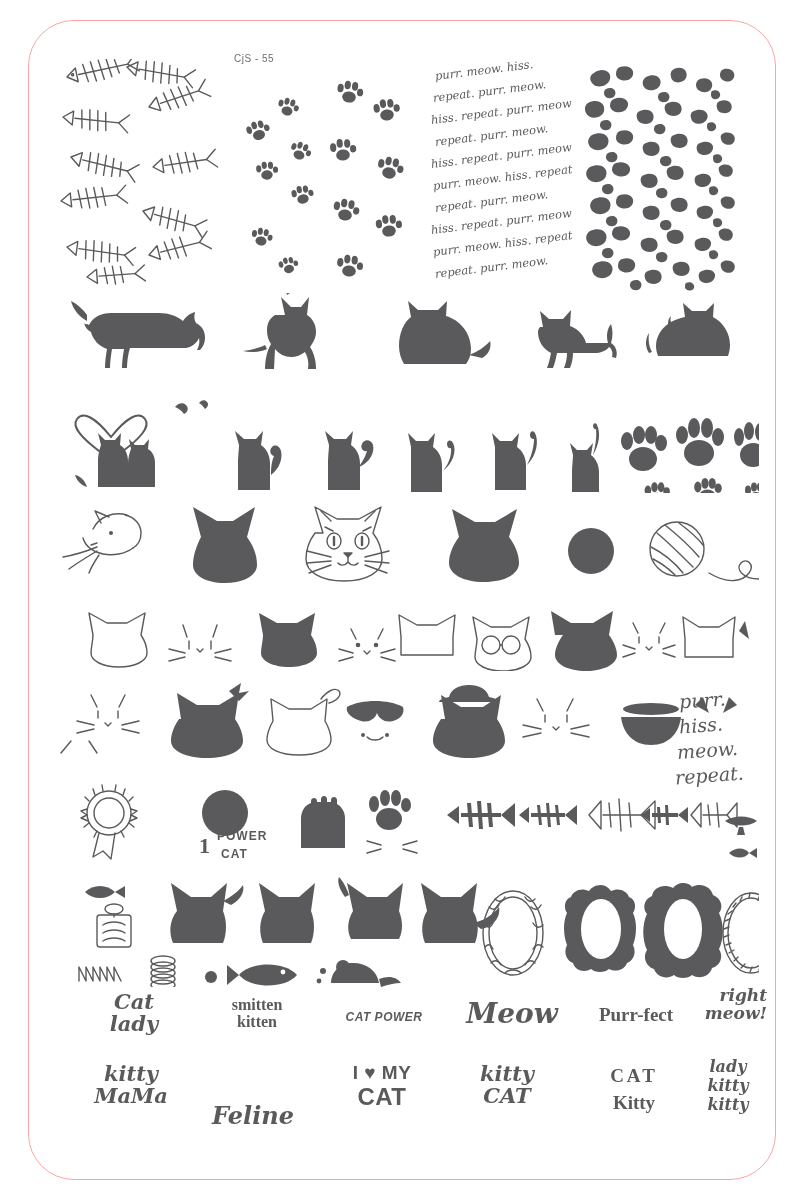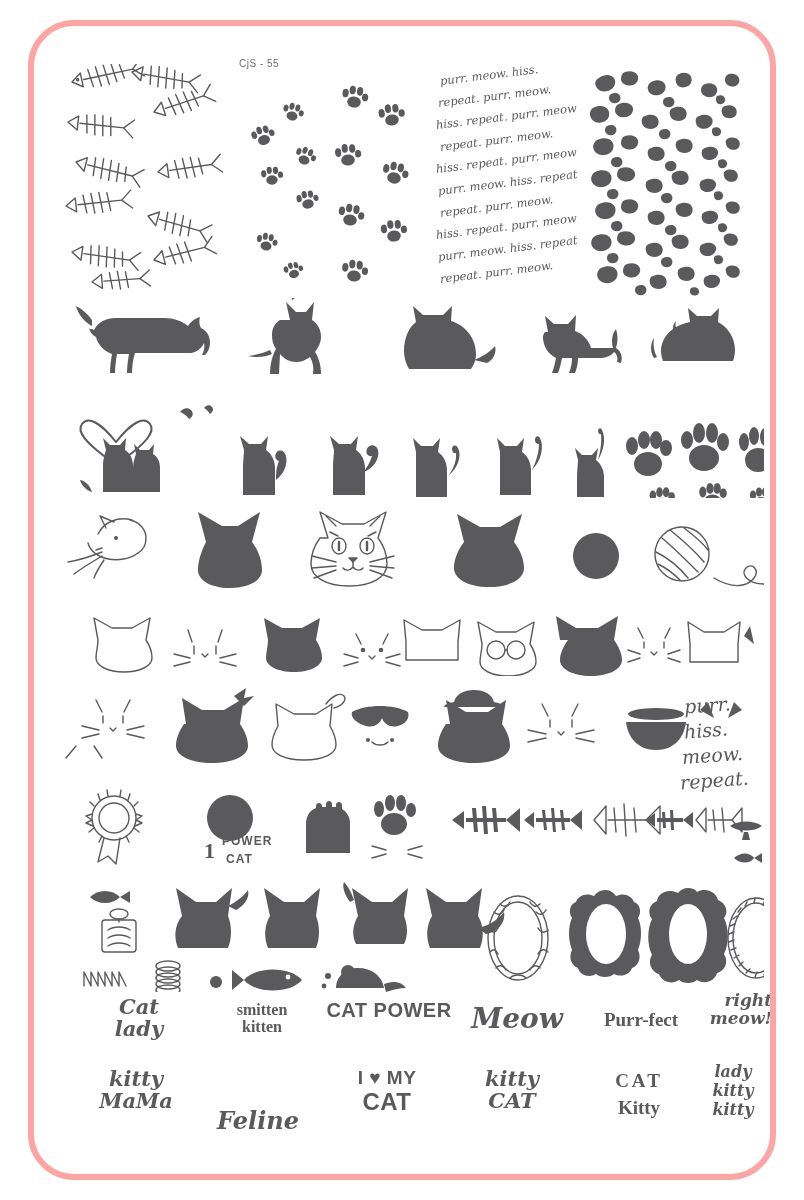--- a/index.html
+++ b/index.html
@@ -1,18 +1,18 @@
 <!DOCTYPE html>
 <html><head>
 <meta charset="utf-8">
 <style>
   html,body{margin:0;padding:0;background:#ffffff;}
   body{width:804px;height:1200px;font-family:"Liberation Sans",sans-serif;}
   .plate-wrap{position:relative;width:804px;height:1200px;background:#ffffff;}
-  .plate{position:absolute;left:28px;top:20px;width:748px;height:1160px;background:#ffffff;border:6px solid #fca5a5;border-radius:46px;box-sizing:border-box;overflow:hidden;}
+  .plate{position:absolute;left:28px;top:20px;width:748px;height:1160px;background:#ffffff;border:1px solid #fca5a5;border-radius:46px;box-sizing:border-box;overflow:hidden;}
   .ink{fill:#5a5a5c;}
   .stroke{fill:none;stroke:#5a5a5c;stroke-width:2;stroke-linecap:round;stroke-linejoin:round;}
   .stroke-thin{fill:none;stroke:#5a5a5c;stroke-width:1.4;stroke-linecap:round;stroke-linejoin:round;}
   .code{position:absolute;left:205px;top:32px;font-size:10px;color:#6d6d6f;letter-spacing:.5px;}
   .footer{position:absolute;left:0;right:0;bottom:14px;text-align:center;font-size:9px;letter-spacing:2.2px;color:#c2c2c4;}
   svg{display:block;}
   .row{position:absolute;}
   .txt{position:absolute;color:#5a5a5c;white-space:nowrap;}
   .script{font-family:"DejaVu Serif",serif;font-style:italic;}
   .word-grid{position:absolute;left:40px;top:966px;width:670px;height:160px;}
@@ -604,21 +604,21 @@
 
     <div class="word-grid">
       <div class="w script" style="left:10px;top:4px;width:110px;font-size:21px;">
         <div>Cat</div>
         <div>lady</div>
       </div>
       <div class="w serif" style="left:128px;top:10px;width:120px;font-size:16px;">
         <div>smitten</div>
         <div>kitten</div>
       </div>
-      <div class="w bold" style="left:240px;top:8px;width:150px;font-size:20px;">
+      <div class="w bold" style="left:240px;top:24px;width:150px;font-size:12px;font-style:italic;">
         <div>CAT POWER</div>
       </div>
       <div class="w script" style="left:378px;top:12px;width:130px;font-size:28px;">
         <div>Meow</div>
       </div>
       <div class="w serif" style="left:502px;top:18px;width:130px;font-size:19px;">
         <div>Purr-fect</div>
       </div>
       <div class="w script" style="left:608px;top:0px;width:90px;font-size:17px;text-align:right;">
         <div>right</div>

